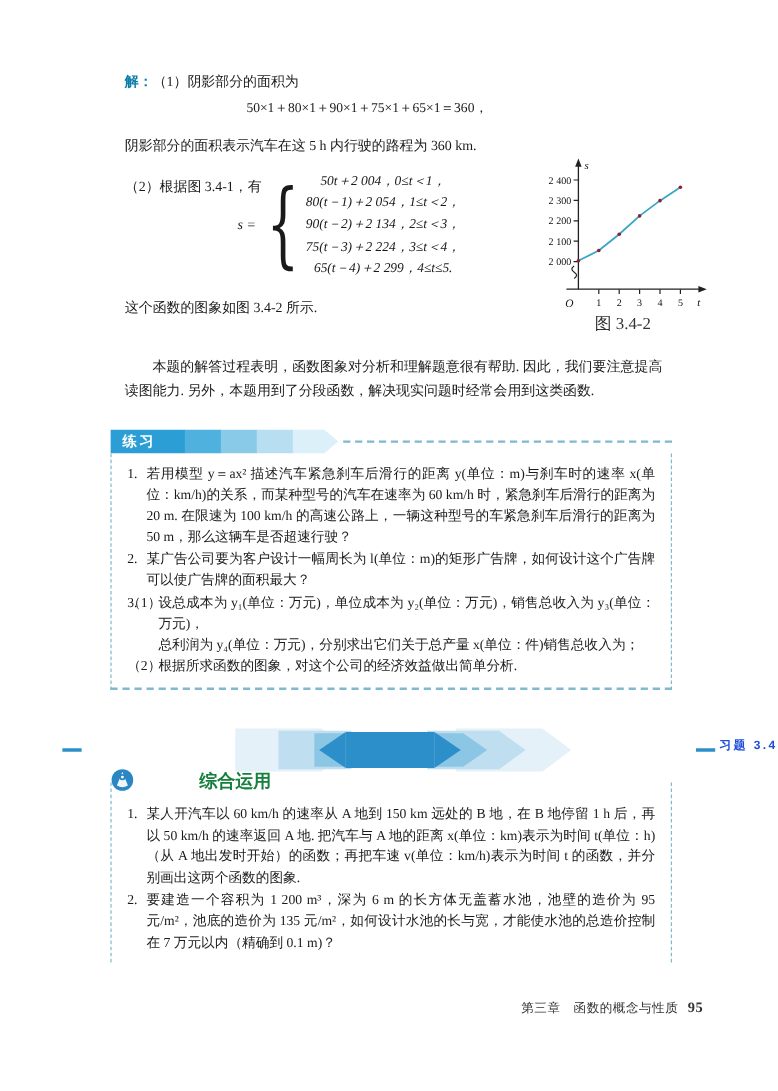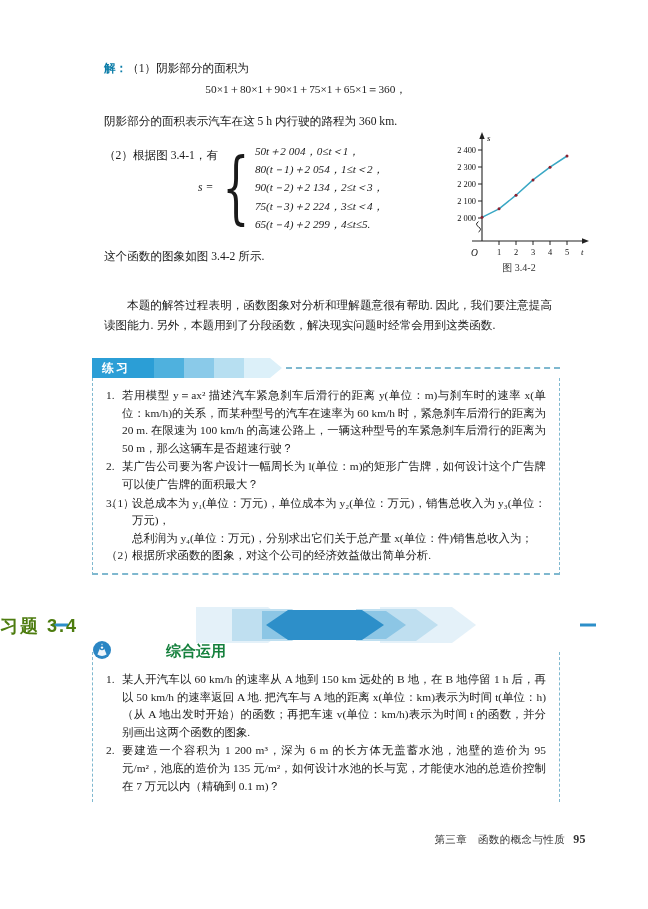--- a/index.html
+++ b/index.html
@@ -17,20 +17,21 @@
   }
   .page {
     position: absolute;
     left: 0; top: 0;
     width: 648px;
     height: 909px;
   }
   .math {
     font-family: "Liberation Serif", "DejaVu Serif", serif;
     font-style: italic;
+    text-align: center;
   }
   .up { font-style: normal; }
 
   
   #solution {
     position: absolute;
     left: 104px;
     top: 60px;
     width: 440px;
   }
@@ -99,21 +100,21 @@
     top: 128px;
     width: 150px;
     height: 150px;
   }
   #fig-caption {
     position: absolute;
     left: 444px;
     top: 261px;
     width: 150px;
     text-align: center;
-    font-size: 10px;
+    font-size: 14px;
     color: #333;
   }
 
   
   #summary {
     position: absolute;
     left: 104px;
     top: 296px;
     width: 448px;
     font-size: 11.6px;
@@ -212,23 +213,23 @@
     position: absolute;
     left: 0;
     top: 603px;
     width: 648px;
     height: 44px;
   }
   #xiti-label {
     position: absolute;
     left: 0; right: 0;
     top: 614px;
-    text-align: left;
-    color: #4d7c0f;
-    font-size: 18px;
+    text-align: right;
+    color: #1d4ed8;
+    font-size: 10px;
     font-weight: bold;
     letter-spacing: 2px;
     font-family: "Liberation Sans", sans-serif;
     z-index: 5;
   }
 
   
   #xiti-section {
     position: absolute;
     left: 92px;

